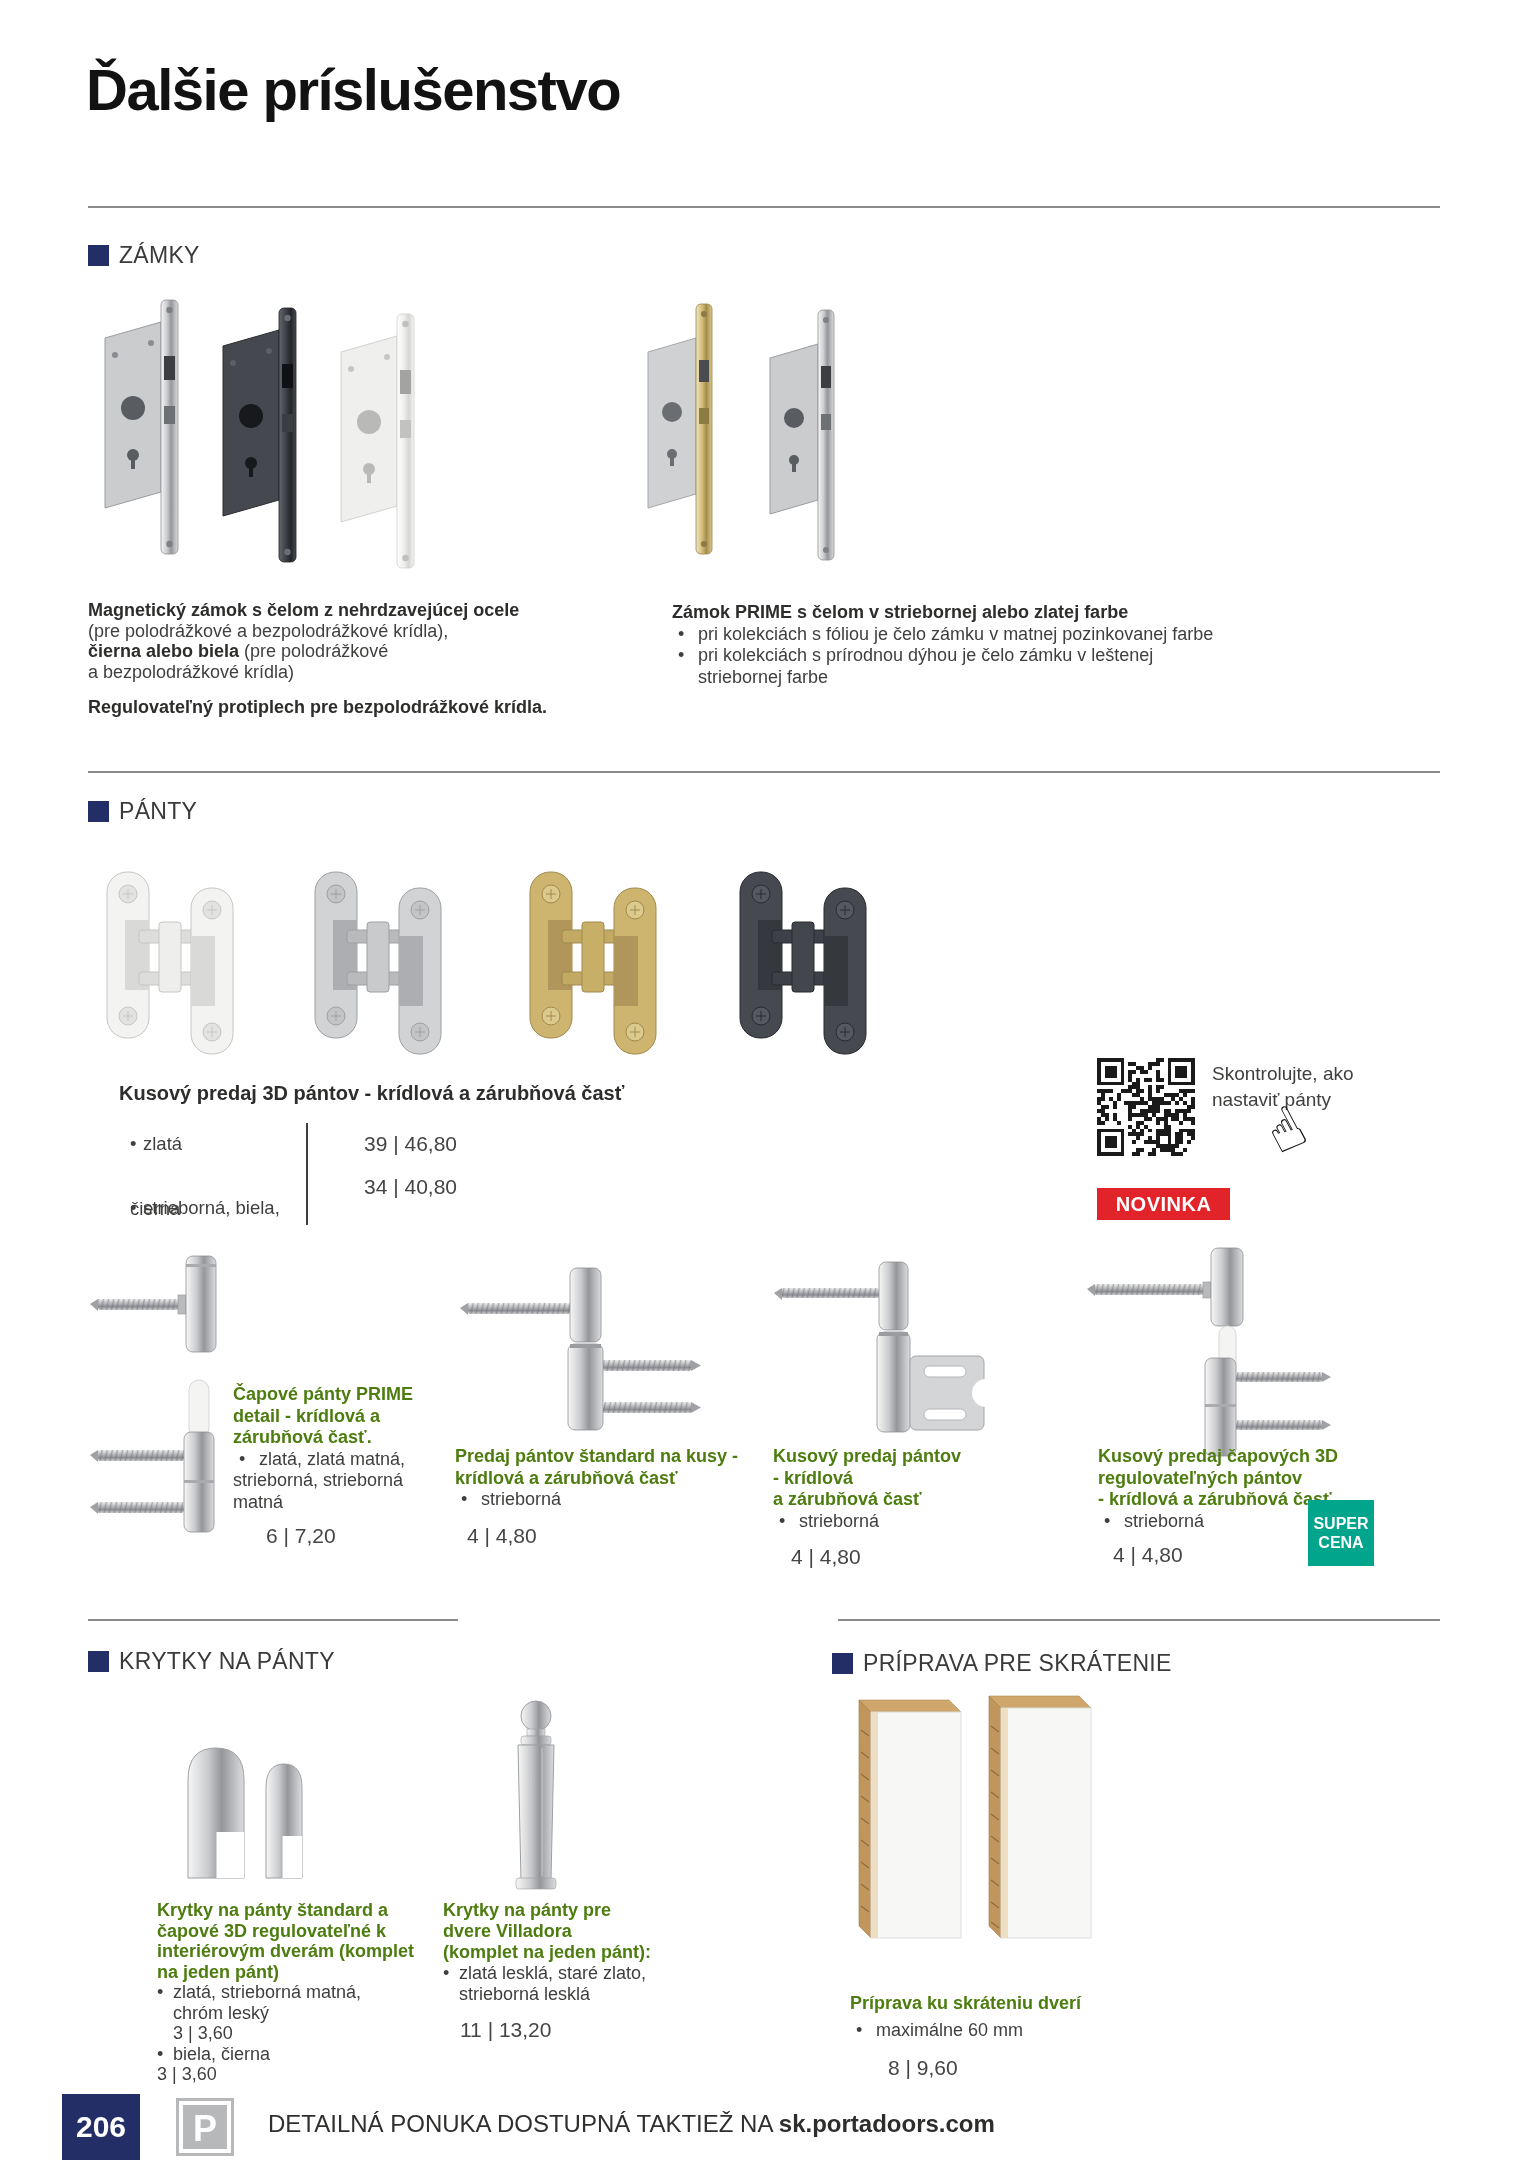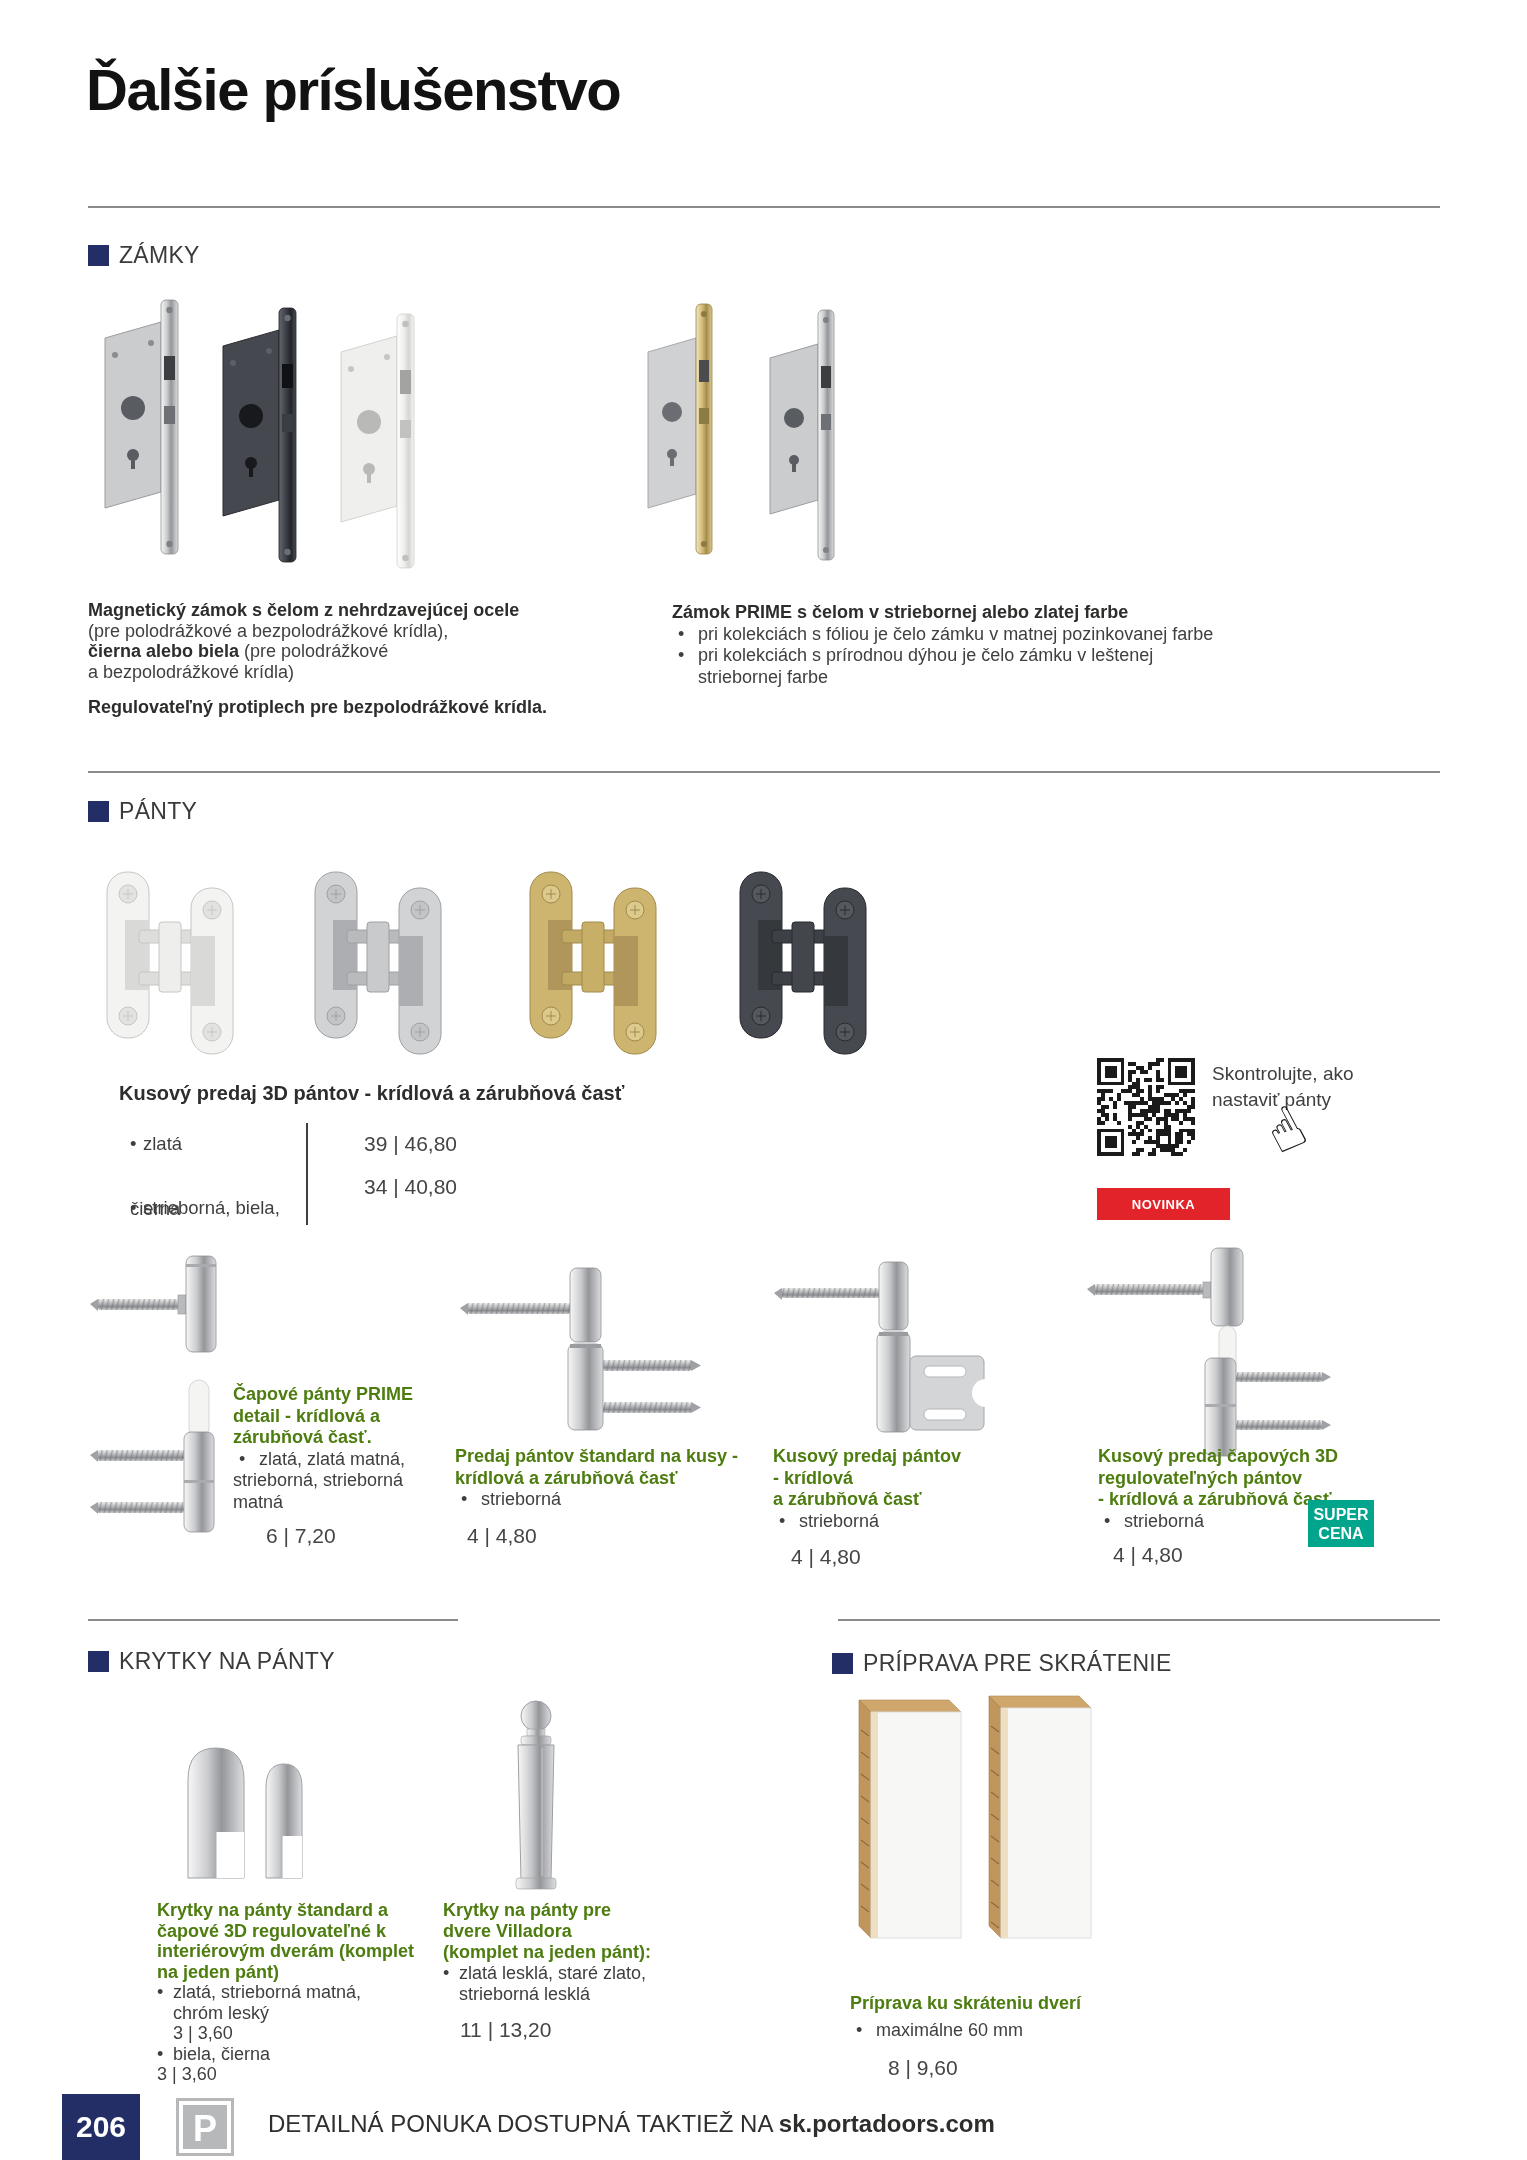--- a/index.html
+++ b/index.html
@@ -15,21 +15,21 @@
   .b{font-weight:700;color:#2d2d2c;}
   .bl{position:relative;padding-left:26px;}
   .bl::before{content:"•";position:absolute;left:6px;top:0;color:#3f3f3e;}
   .bl13{position:relative;padding-left:13px;}
   .bl13::before{content:"•";position:absolute;left:0;top:0;color:#3f3f3e;}
   .bl16{position:relative;padding-left:16px;}
   .bl16::before{content:"•";position:absolute;left:0;top:0;color:#3f3f3e;}
   .price{font-size:21px;color:#454544;margin-left:17px;}
   .pblock{position:absolute;font-size:18px;line-height:21.5px;}
   .pblock .ptl{font-weight:700;color:#4d7c0f;}
-  .badge-red{position:absolute;background:#e3232a;color:#fff;font-weight:700;font-size:13px;
+  .badge-red{position:absolute;background:#e3232a;color:#fff;font-weight:700;font-size:20px;
              display:flex;align-items:center;justify-content:center;letter-spacing:.5px;}
   .badge-teal{position:absolute;background:#00a58c;color:#fff;font-weight:700;font-size:16px;
               line-height:19px;display:flex;flex-direction:column;align-items:center;justify-content:center;}
   .krow{display:flex;justify-content:flex-end;width:250px;flex-direction:column;}
   .hand{position:absolute;font-family:"DejaVu Sans",sans-serif;font-size:58px;color:#141414;
         transform:rotate(-28deg);}
   .footer-num{position:absolute;background:#232e66;color:#fff;font-weight:700;font-size:30px;
               display:flex;align-items:center;justify-content:center;}
   .footer-note{position:absolute;font-size:24px;color:#2f2f2e;}
   svg{display:block;}
@@ -596,21 +596,21 @@
       <polygon points="237,182 246,187 237,192" fill="#9fa1a4"></polygon>
     </svg>
   </div>
   <div class="pblock" style="left:1098px;top:1446px;width:260px;">
     <div class="ptl">Kusový predaj čapových 3D</div>
     <div class="ptl">regulovateľných pántov</div>
     <div class="ptl">- krídlová a zárubňová časť</div>
     <div class="bl">strieborná</div>
     <div class="price" style="margin-top:12px;margin-left:15px;">4 | 4,80</div>
   </div>
-  <div class="badge-teal" style="left:1308px;top:1500px;width:66px;height:47px;">
+  <div class="badge-teal" style="left:1308px;top:1500px;width:66px;height:66px;">
     <span>SUPER</span>
     <span>CENA</span>
   </div>
 
   <div class="hr" style="left:88px;top:1619px;width:370px;"></div>
   <div class="hr" style="left:838px;top:1619px;width:602px;"></div>
 
   <div class="sec-head" style="left:88px;top:1648px;">
     <span class="sq"></span>
     <span class="lbl">KRYTKY NA PÁNTY</span>

